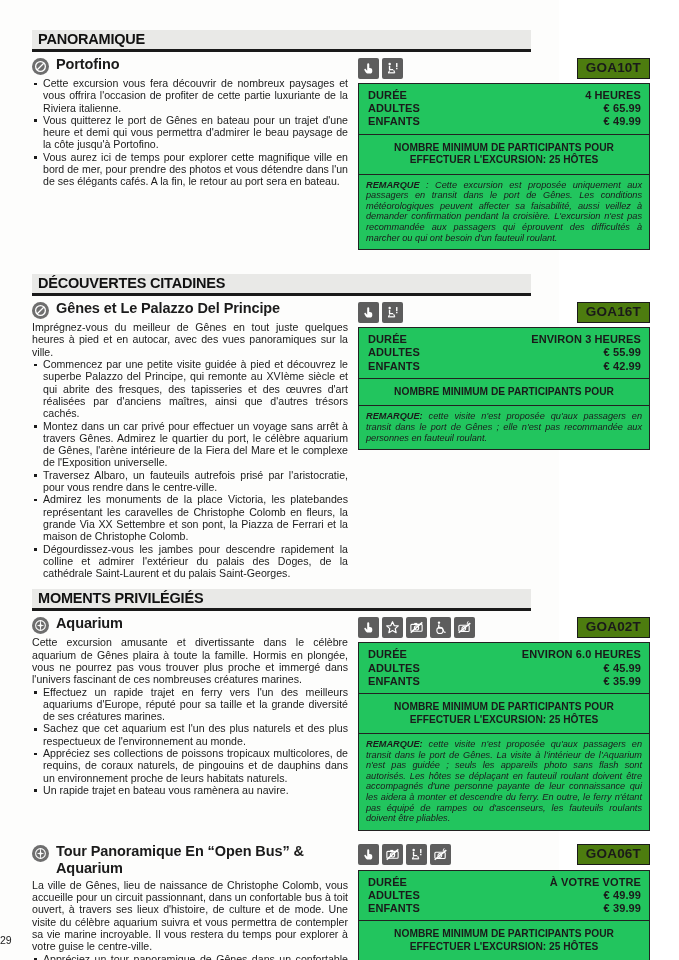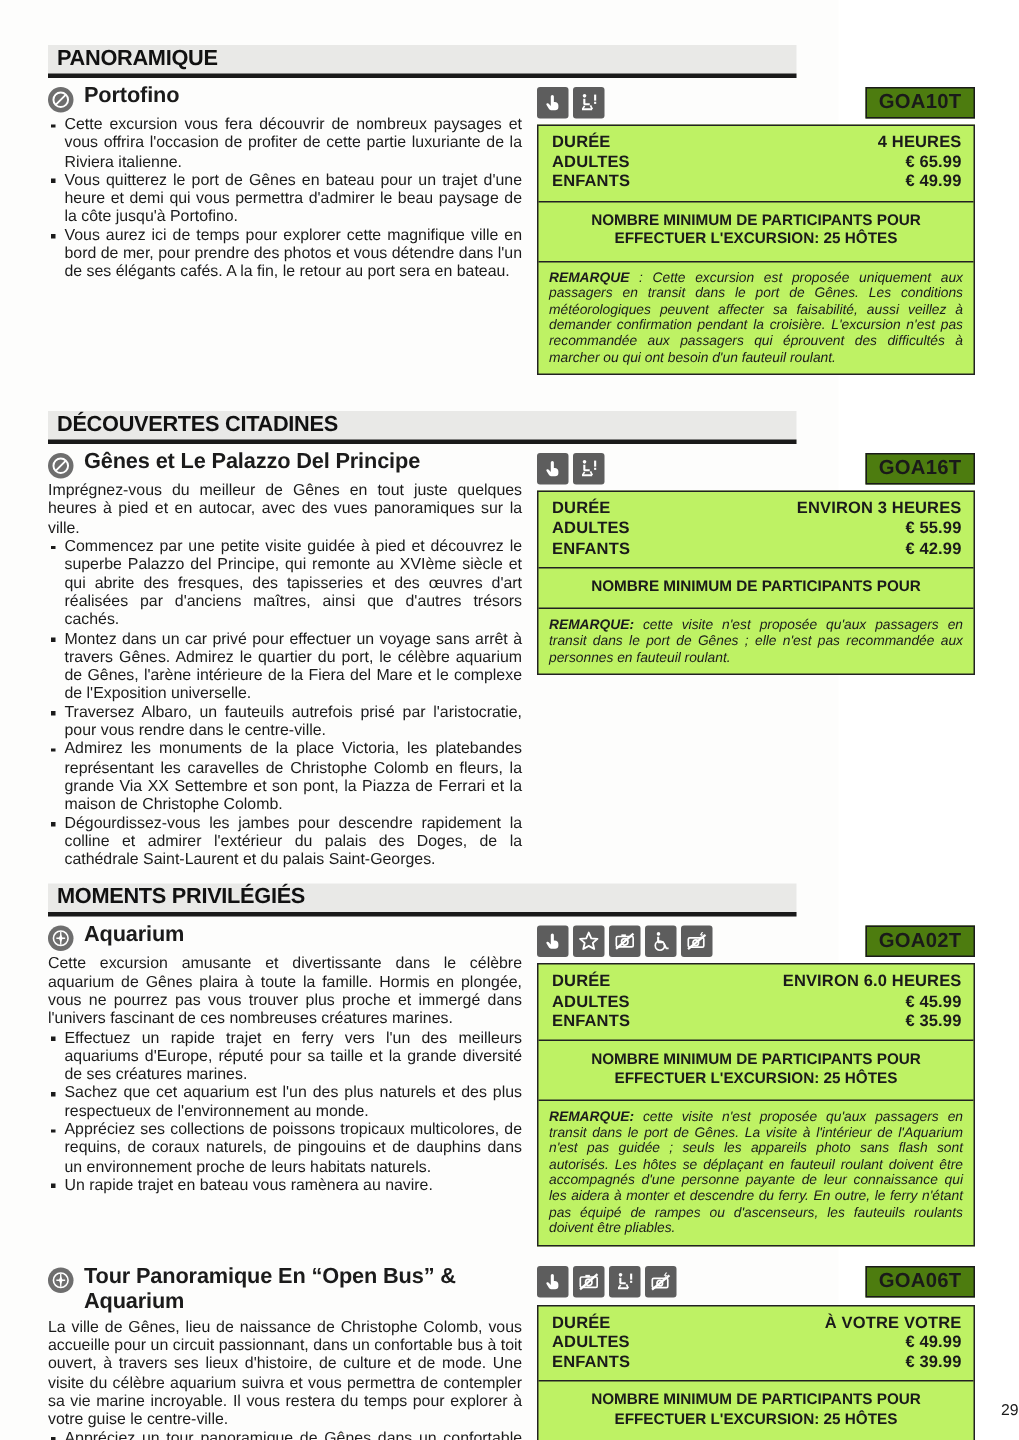--- a/index.html
+++ b/index.html
@@ -148,21 +148,21 @@
     padding: 1px 8px 2px 8px;
     font-size: 13.5px;
     font-weight: bold;
     line-height: 16px;
     letter-spacing: 0.2px;
     background: #4d7c0f;
   }
 
   .info-box {
     border: 1.2px solid #222;
-    background: #bef264;
+    background: #22c55e;
   }
   .price-table {
     padding: 5px 8px 5px 9px;
   }
   .price-row {
     display: flex;
     justify-content: space-between;
     font-size: 11px;
     font-weight: bold;
     line-height: 13.2px;
@@ -194,21 +194,21 @@
   .remark b {
     font-style: italic;
     font-weight: bold;
   }
 
   .page-number {
     position: absolute;
     bottom: 14px;
     left: 0;
     width: 679px;
-    text-align: right;
+    text-align: left;
     font-size: 10.5px;
     color: #1b1b1b;
   }
 </style>
 </head>
 <body>
 
 <div class="page">
 
   <div class="section-header">

